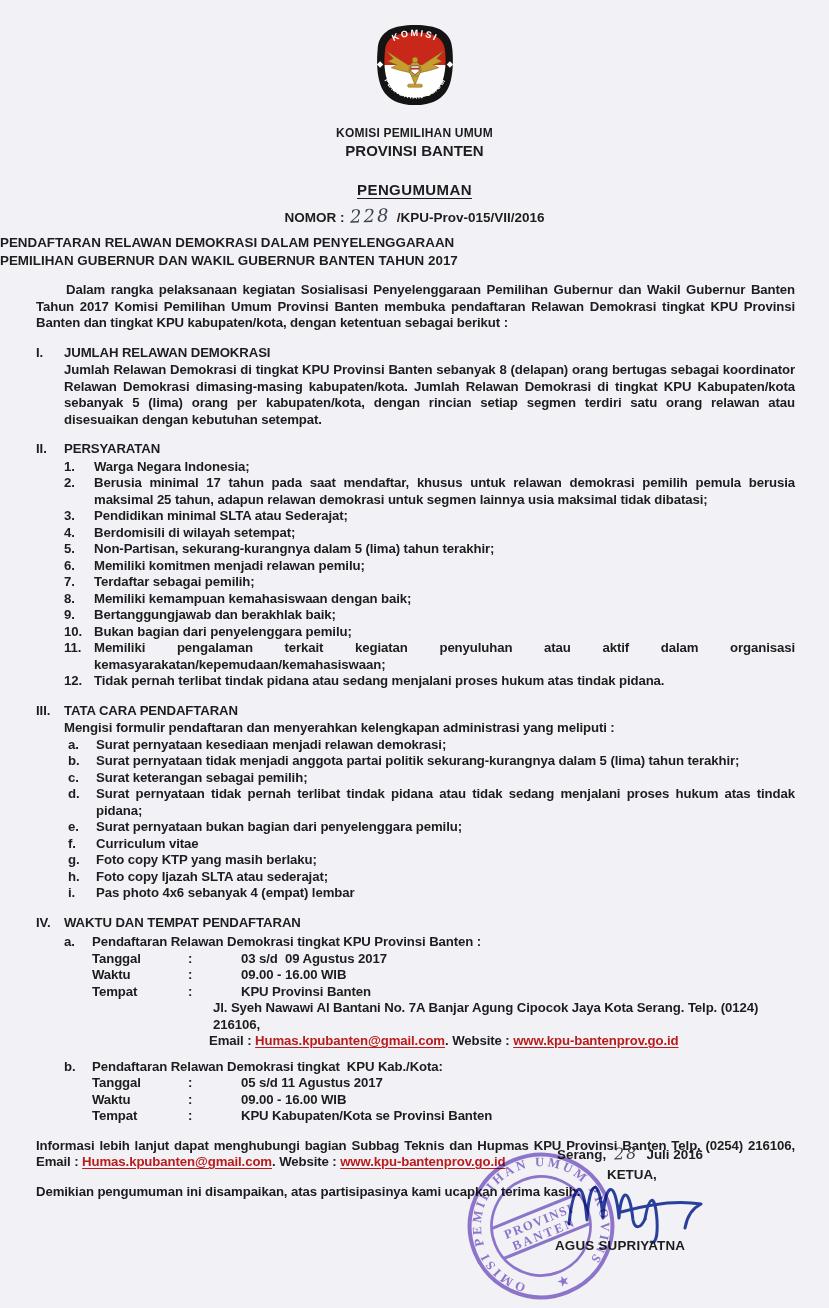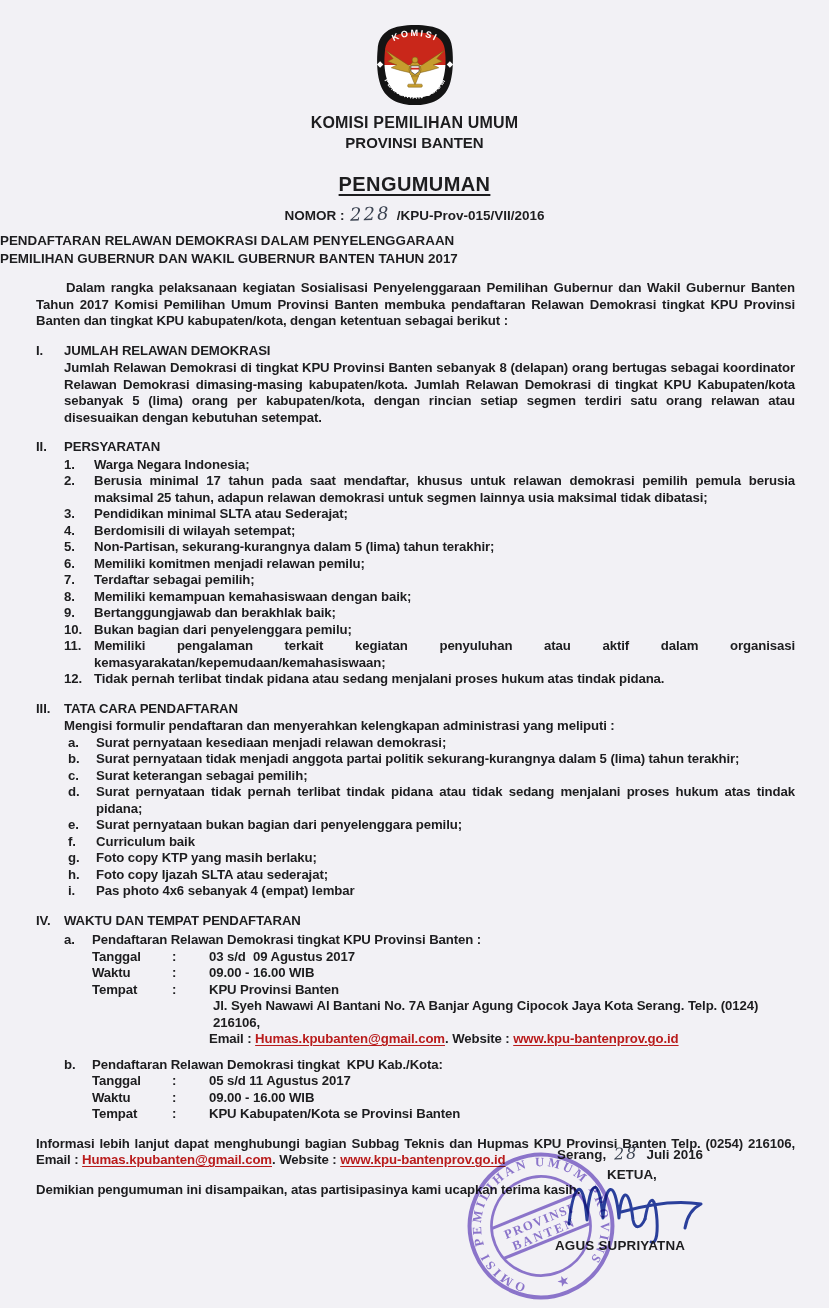--- a/index.html
+++ b/index.html
@@ -10,23 +10,23 @@
     font-weight:700;
     color:#1d1d1f;
     -webkit-font-smoothing:antialiased;
   }
   .page{position:relative;width:829px;height:1308px;}
   .content{padding:0 34px 0 36px;font-size:13.2px;line-height:16.5px;letter-spacing:-0.1px;}
 
   
   .header{text-align:center;padding-top:24px;}
   .logo-wrap{display:inline-block;height:82px;}
-  .org1{font-size:16px;margin-top:4px;letter-spacing:.2px;}
+  .org1{font-size:12px;margin-top:16px;letter-spacing:.2px;}
   .org2{font-size:15px;margin-top:2px;}
-  .pengumuman{margin-top:22px;font-size:20px;text-decoration:underline;text-underline-offset:3px;letter-spacing:.4px;}
+  .pengumuman{margin-top:22px;font-size:15px;text-decoration:underline;text-underline-offset:3px;letter-spacing:.4px;}
   .nomor{margin-top:7px;font-size:13.5px;}
   .hand{font-family:"DejaVu Serif",serif;font-style:italic;font-weight:400;color:#3a4250;font-size:18px;letter-spacing:2px;display:inline-block;transform:rotate(-2deg);padding:0 6px;}
   .doc-title{margin-top:8px;font-size:13.4px;line-height:18px;text-align:left;}
 
   
   .intro{margin-top:12px;text-align:justify;text-indent:30px;}
   .section{display:flex;margin-top:13px;}
   .sec-num{width:28px;flex:none;}
   .sec-body{flex:1;min-width:0;}
   .sec-head{margin-bottom:1px;}
@@ -35,21 +35,21 @@
   .li-num{width:30px;flex:none;}
   .li-letter{width:28px;flex:none;}
   .li-text{flex:1;min-width:0;text-align:justify;}
   .s3-items{margin-left:4px;}
 
   
   .sub{display:flex;margin-top:9px;}
   .sub-letter{width:28px;flex:none;}
   .sub-body{flex:1;min-width:0;}
   .sub4a{margin-top:3px;}
-  .row{display:flex;}
+  .row{display:flex;gap:16px;}
   .row-label{width:80px;flex:none;}
   .row-colon{width:37px;flex:none;}
   .row-value{flex:1;white-space:pre-wrap;}
   .addr-line{margin-left:117px;padding-left:4px;}
   .email-line{margin-left:117px;}
   .pre{white-space:pre-wrap;}
   a.doc-link{color:#b91c1c;text-decoration:underline;text-underline-offset:2px;font-weight:700;cursor:pointer;}
 
   .info-par{margin-top:13px;text-align:justify;}
   .closing-par{margin-top:13px;}
@@ -204,21 +204,21 @@
           <div class="li">
               <div class="li-letter">d.</div>
               <div class="li-text">Surat pernyataan tidak pernah terlibat tindak pidana atau tidak sedang menjalani proses hukum atas tindak pidana;</div>
             </div>
           <div class="li">
               <div class="li-letter">e.</div>
               <div class="li-text">Surat pernyataan bukan bagian dari penyelenggara pemilu;</div>
             </div>
           <div class="li">
               <div class="li-letter">f.</div>
-              <div class="li-text">Curriculum baik</div>
+              <div class="li-text">Curriculum vitae</div>
             </div>
           <div class="li">
               <div class="li-letter">g.</div>
               <div class="li-text">Foto copy KTP yang masih berlaku;</div>
             </div>
           <div class="li">
               <div class="li-letter">h.</div>
               <div class="li-text">Foto copy Ijazah SLTA atau sederajat;</div>
             </div>
           <div class="li">

